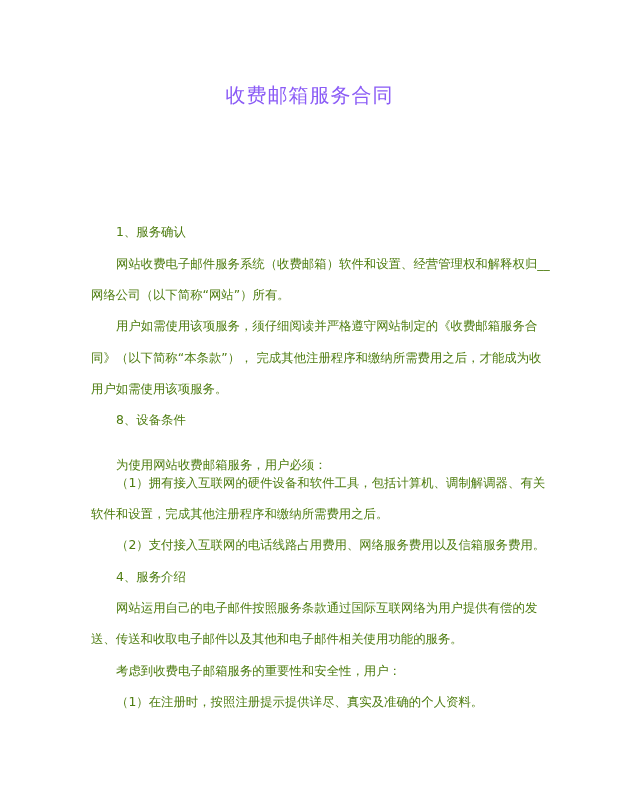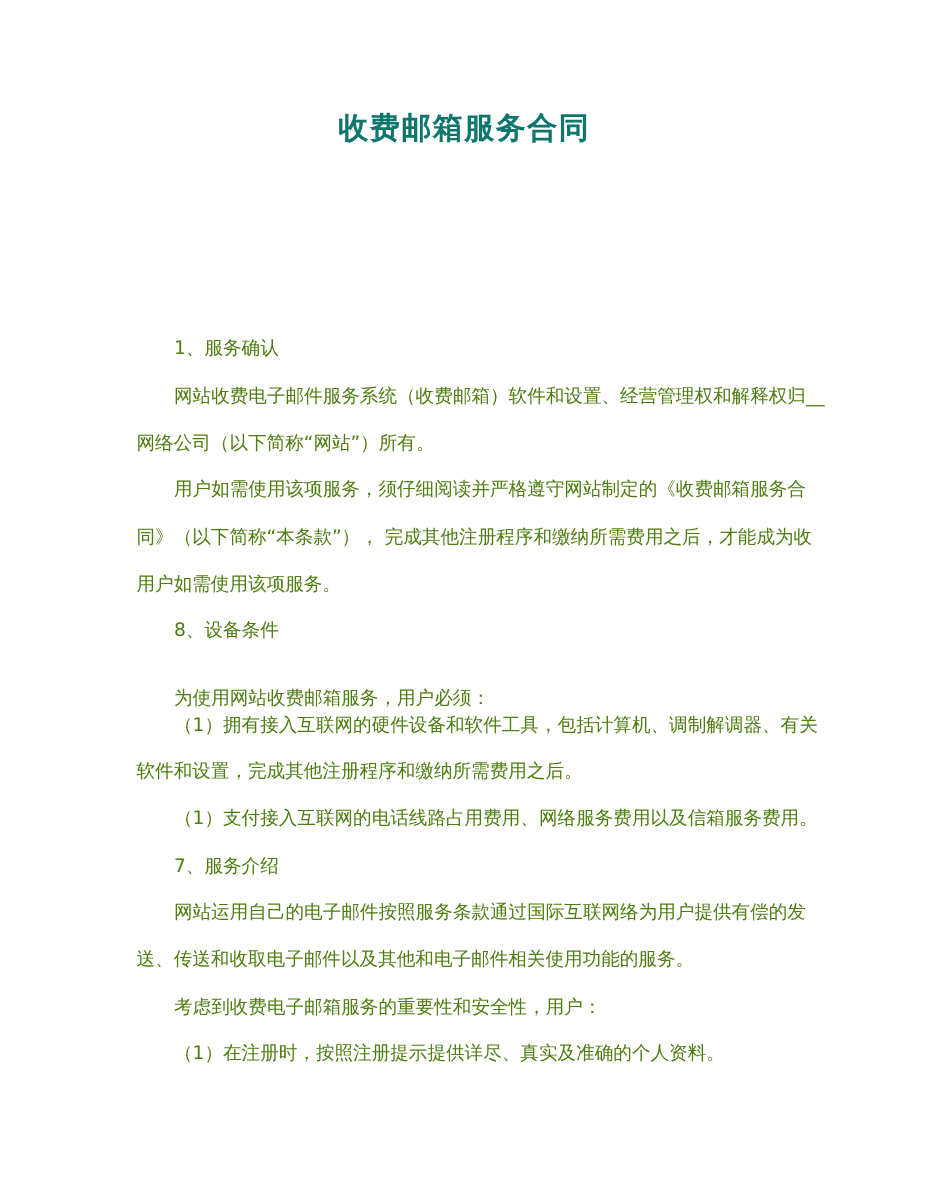--- a/index.html
+++ b/index.html
@@ -3,22 +3,22 @@
 <meta charset="utf-8">
 <style>
   html, body { margin: 0; padding: 0; }
   body {
     width: 619px; height: 800px; background: #ffffff; overflow: hidden;
     position: relative;
     font-family: "DejaVu Sans", "Liberation Sans", sans-serif;
     color: #222222;
   }
   .title {
-    position: absolute; left: 0; width: 619px; top: 72px;
-    text-align: center; font-size: 20px; font-weight: bold; color: #0f766e;
+    position: absolute; left: 0; width: 619px; top: 82px;
+    text-align: center; font-size: 20px; font-weight: normal; color: #8b5cf6;
     letter-spacing: 1px;
   }
   .line {
     position: absolute; left: 91px; white-space: nowrap;
     font-size: 12.4px; line-height: 16px; color: #4d7c0f;
   }
   .indent { left: 116px; }
 </style>
 </head>
 <body>
@@ -29,19 +29,19 @@
   <div class="line indent" style="top:224px">1、服务确认</div>
   <div class="line indent" style="top:256px">网站收费电子邮件服务系统（收费邮箱）软件和设置、经营管理权和解释权归__</div>
   <div class="line" style="top:287px">网络公司（以下简称“网站”）所有。</div>
   <div class="line indent" style="top:318px">用户如需使用该项服务，须仔细阅读并严格遵守网站制定的《收费邮箱服务合</div>
   <div class="line" style="top:350px">同》（以下简称“本条款”），  完成其他注册程序和缴纳所需费用之后，才能成为收</div>
   <div class="line" style="top:381px">用户如需使用该项服务。</div>
   <div class="line indent" style="top:412px">8、设备条件</div>
   <div class="line indent" style="top:457px">为使用网站收费邮箱服务，用户必须：</div>
   <div class="line indent" style="top:475px">（1）拥有接入互联网的硬件设备和软件工具，包括计算机、调制解调器、有关</div>
   <div class="line" style="top:506px">软件和设置，完成其他注册程序和缴纳所需费用之后。</div>
-  <div class="line indent" style="top:537px">（1）支付接入互联网的电话线路占用费用、网络服务费用以及信箱服务费用。</div>
-  <div class="line indent" style="top:569px">7、服务介绍</div>
+  <div class="line indent" style="top:537px">（2）支付接入互联网的电话线路占用费用、网络服务费用以及信箱服务费用。</div>
+  <div class="line indent" style="top:569px">4、服务介绍</div>
   <div class="line indent" style="top:600px">网站运用自己的电子邮件按照服务条款通过国际互联网络为用户提供有偿的发</div>
   <div class="line" style="top:631px">送、传送和收取电子邮件以及其他和电子邮件相关使用功能的服务。</div>
   <div class="line indent" style="top:663px">考虑到收费电子邮箱服务的重要性和安全性，用户：</div>
   <div class="line indent" style="top:694px">（1）在注册时，按照注册提示提供详尽、真实及准确的个人资料。</div>
 </div>
 
 </body></html>

